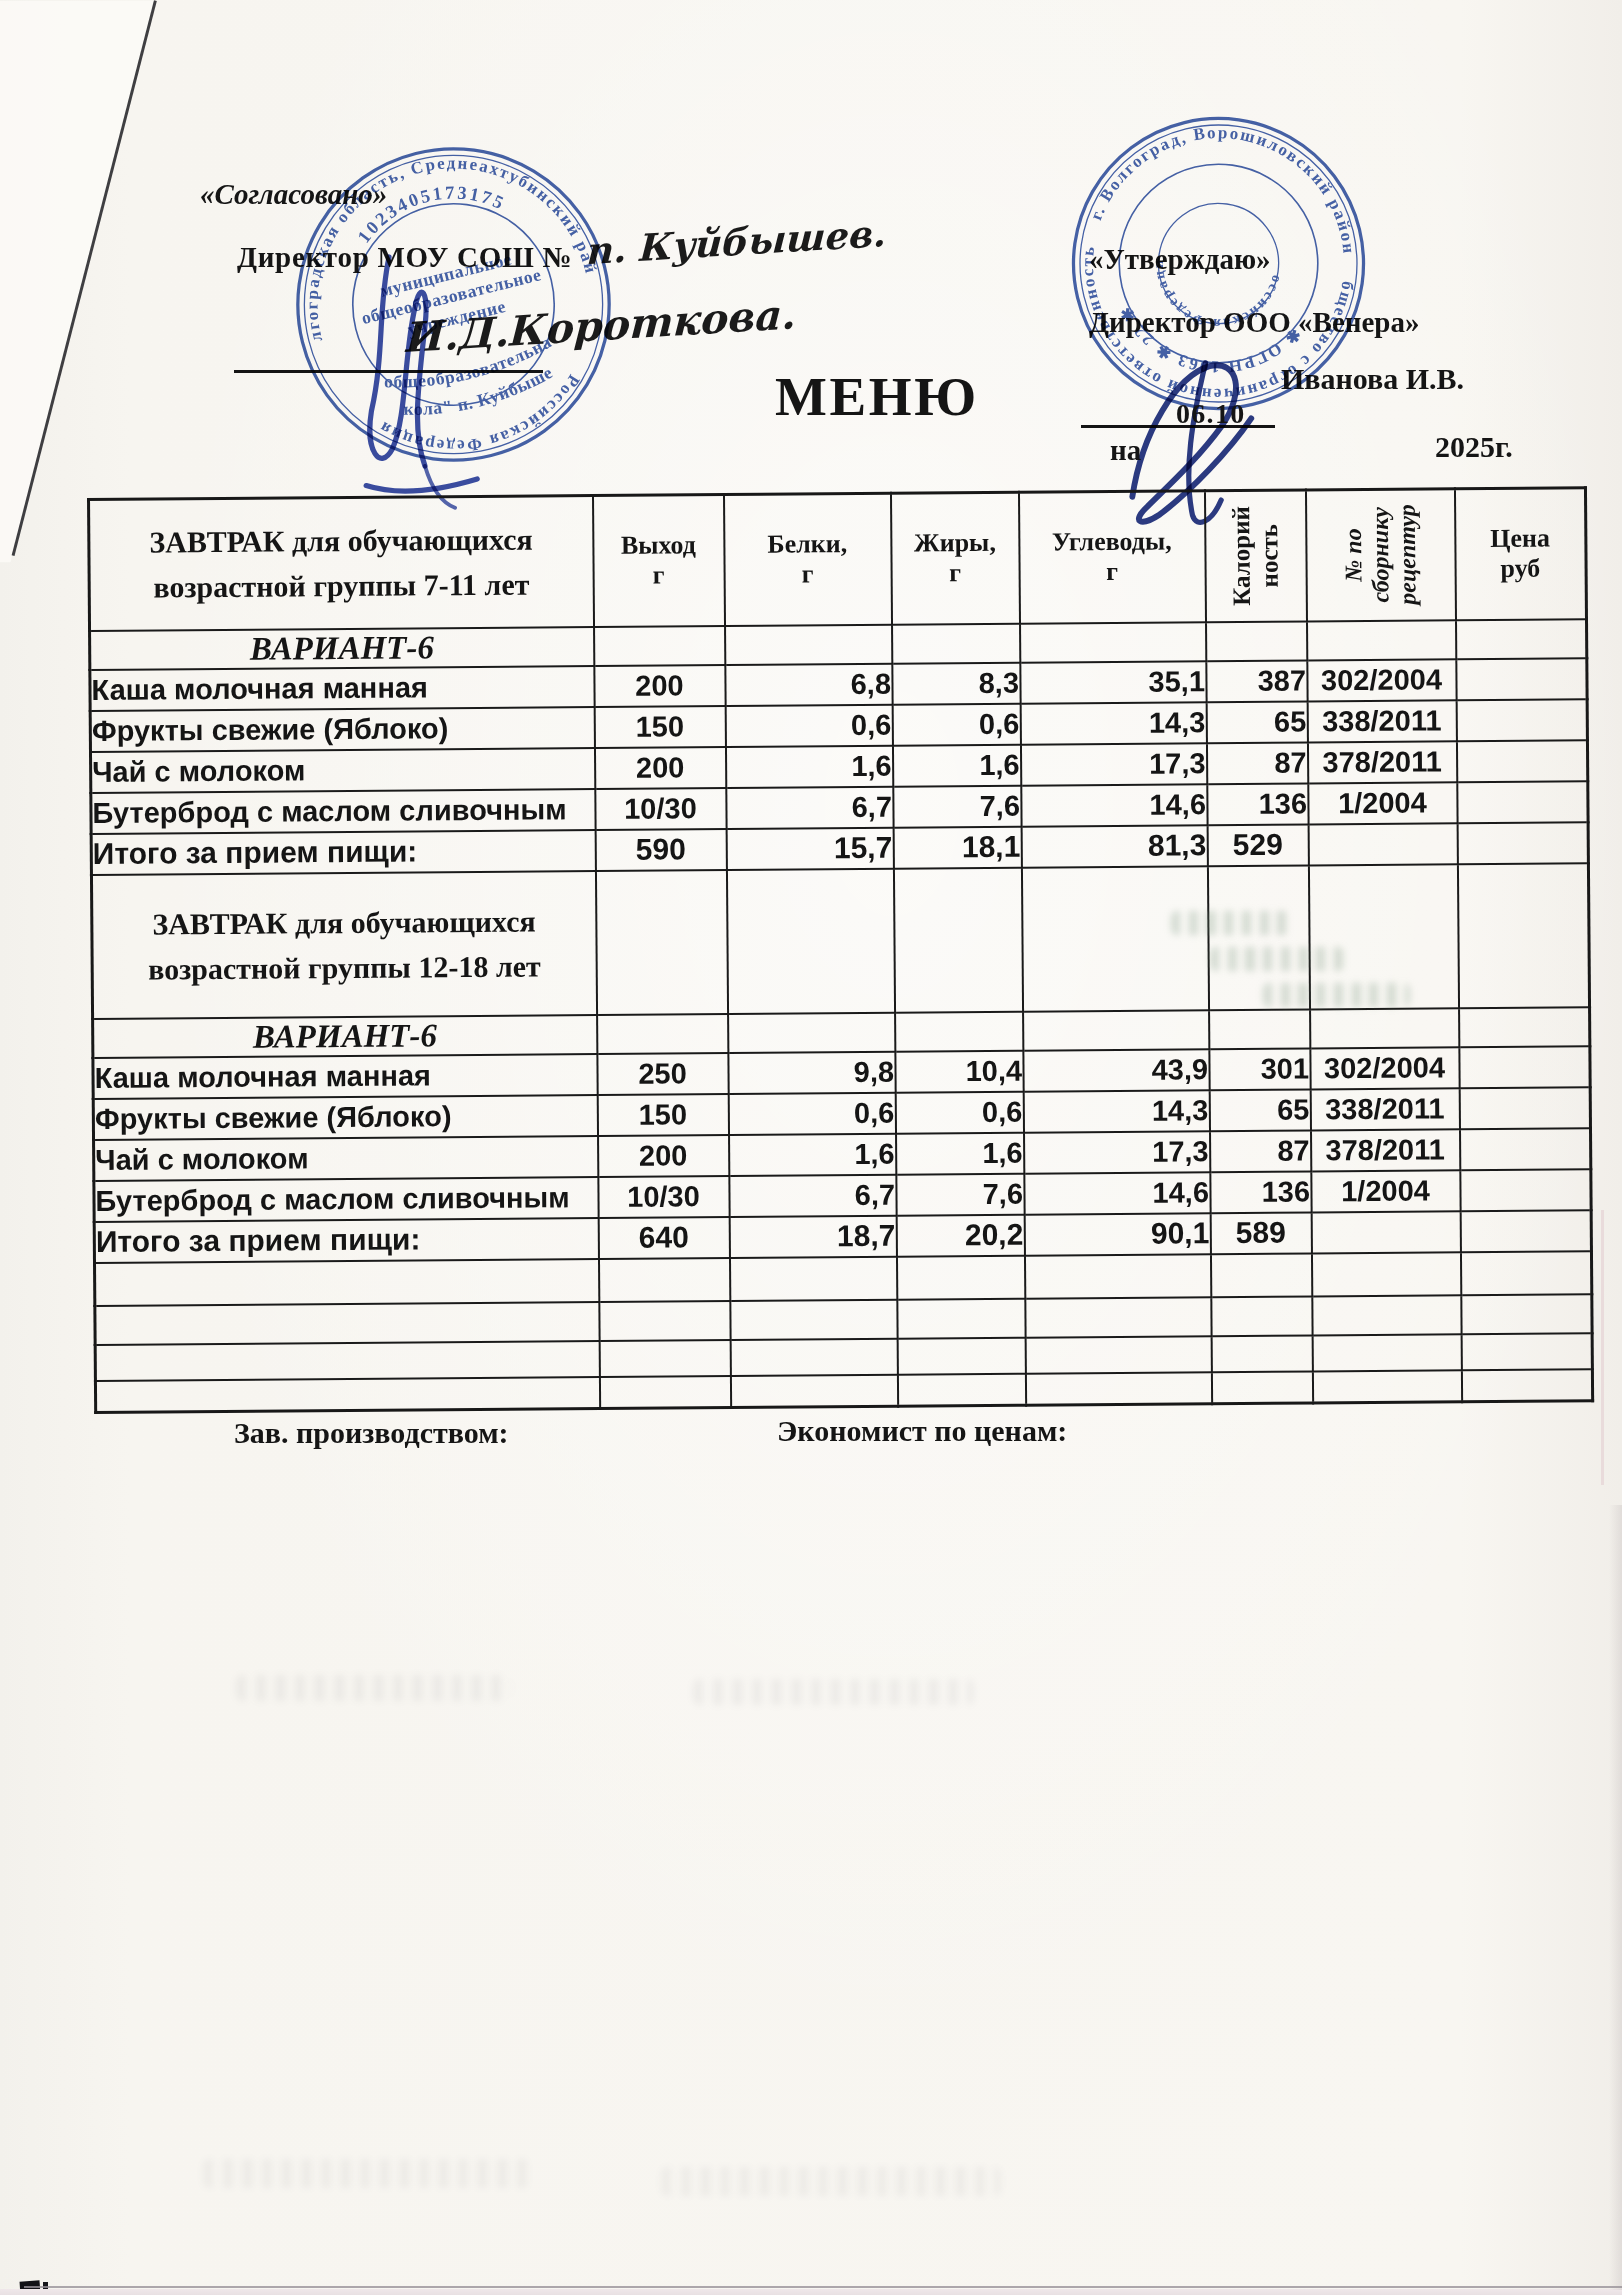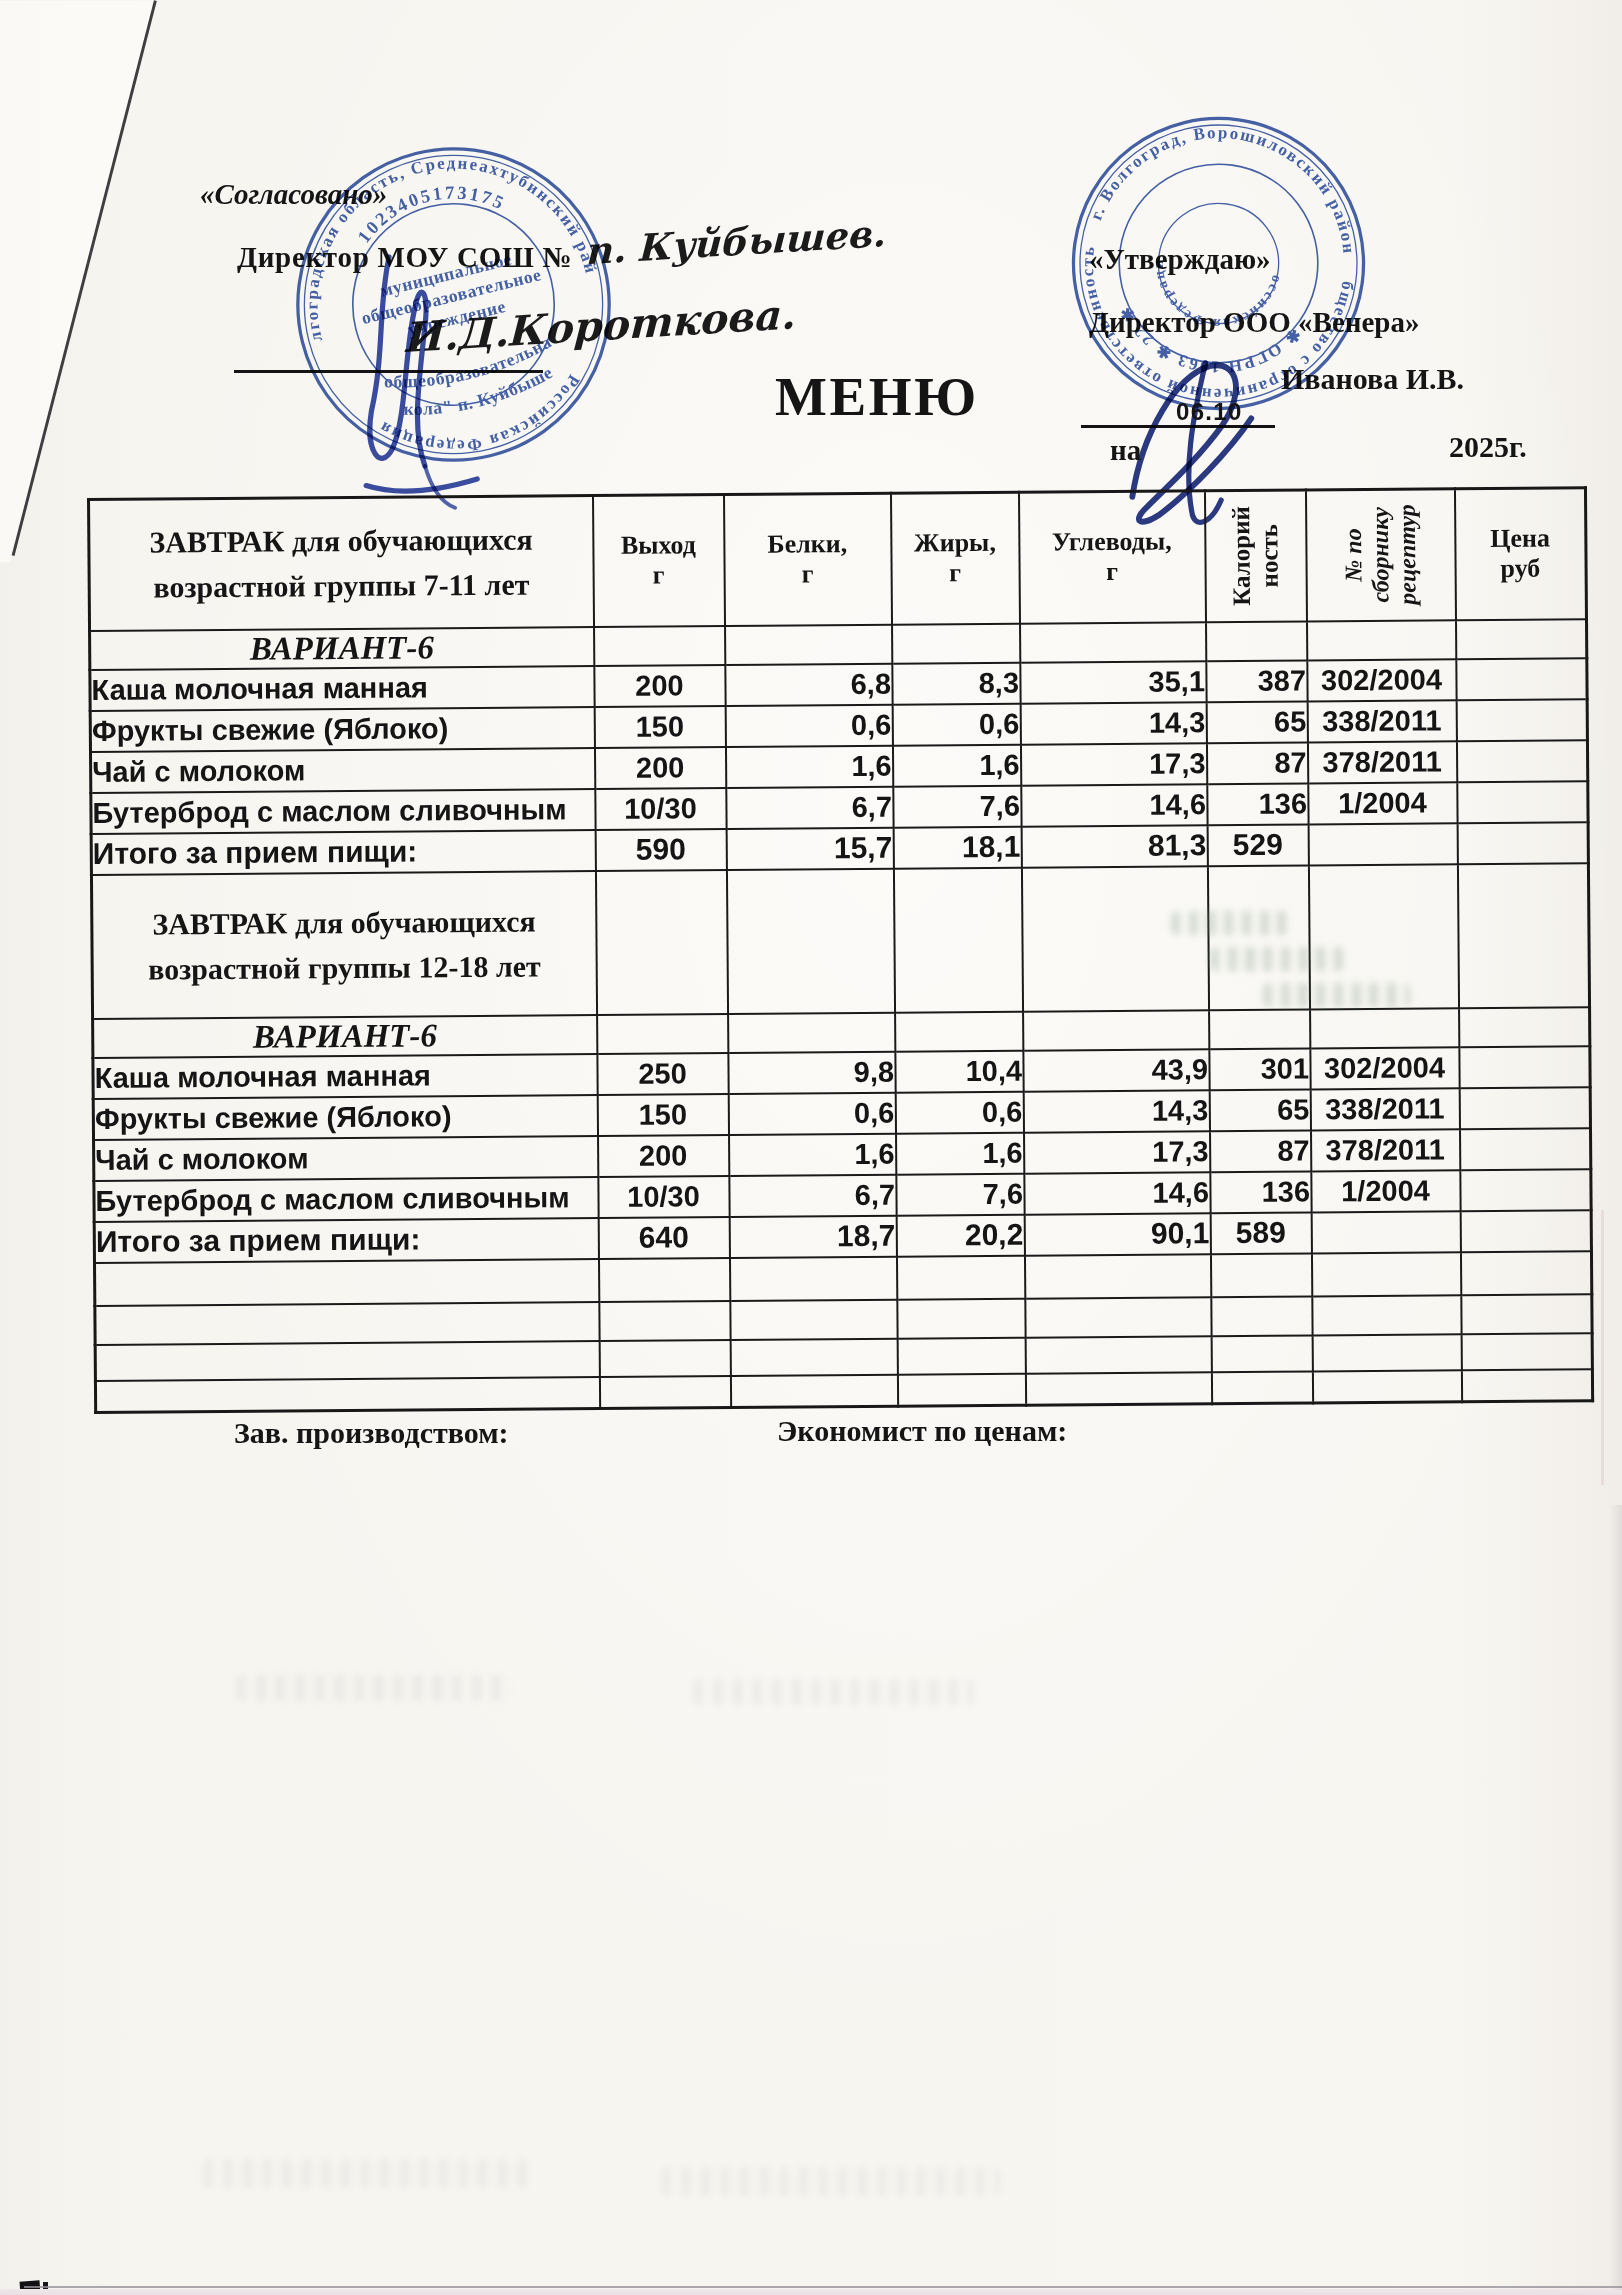--- a/index.html
+++ b/index.html
@@ -16,21 +16,21 @@
   
   .label-serif{font-weight:bold;font-family:"Liberation Serif",serif;}
   .hand{
     font-family:"DejaVu Serif", serif;font-style:italic;font-weight:bold;
     display:inline-block;transform:rotate(-3.5deg) skewX(-7deg);
     color:#1b1b1b;
   }
   .sig-underline{background:#141414;height:3.3px;}
   
   .menu-title{font-size:55px;font-weight:bold;letter-spacing:2.6px;}
-  .date-day{font-family:Liberation Sans, sans-serif;font-weight:bold;font-size:24px;letter-spacing:1.3px;}
+  .date-day{font-family:Liberation Serif, serif;font-weight:bold;font-size:28px;letter-spacing:1.3px;}
   
   .stamp{mix-blend-mode:multiply;opacity:.88;}
   .stamp text{fill:#2c4da1;font-family:"Liberation Serif",serif;font-weight:bold;}
   .stamp .ring{font-size:26px;letter-spacing:3px;}
   .stamp .num{font-size:28px;letter-spacing:4px;}
   .stamp .ctr{font-size:27px;letter-spacing:1px;}
   .stamp circle{fill:none;stroke:#2c4da1;}
   .ink{fill:none;stroke-linecap:round;stroke-linejoin:round;mix-blend-mode:multiply;}
   
   .menu-table-wrap{left:87px;top:498px;transform:rotate(-.45deg);transform-origin:0 0;}
@@ -130,21 +130,21 @@
 </svg>
 
 <svg class="abs" style="left:1106px;top:340px;" width="216" height="196" viewBox="0 0 330 300">
   <path class="ink" stroke="#20307e" stroke-width="9" opacity=".95" d="M40,240 C55,140 108,55 158,40 C203,30 212,80 178,130 C138,185 93,225 63,255 C38,278 52,287 82,267 C128,233 188,170 222,120"></path>
   <path class="ink" stroke="#20307e" stroke-width="8" opacity=".95" d="M152,35 C132,120 118,200 132,268 C139,290 162,278 176,245"></path>
 </svg>
 
 <div class="abs menu-title" style="left:775px;top:365px;">МЕНЮ</div>
 <div class="abs date-day" style="left:1176px;top:398px;">06.10</div>
 <div class="abs label-serif" style="left:1110px;top:434px;font-size:29px;">на</div>
-<div class="abs label-serif" style="left:1435px;top:430px;font-size:30px;margin-left:14px;">2025г.</div>
+<div class="abs label-serif" style="left:1435px;top:430px;font-size:30px;">2025г.</div>
 
 <div class="abs menu-table-wrap">
 <table class="menu">
   <colgroup>
     <col style="width:504px">
         <col style="width:131px">
         <col style="width:167px">
         <col style="width:128px">
     <col style="width:186px">
         <col style="width:101px">

